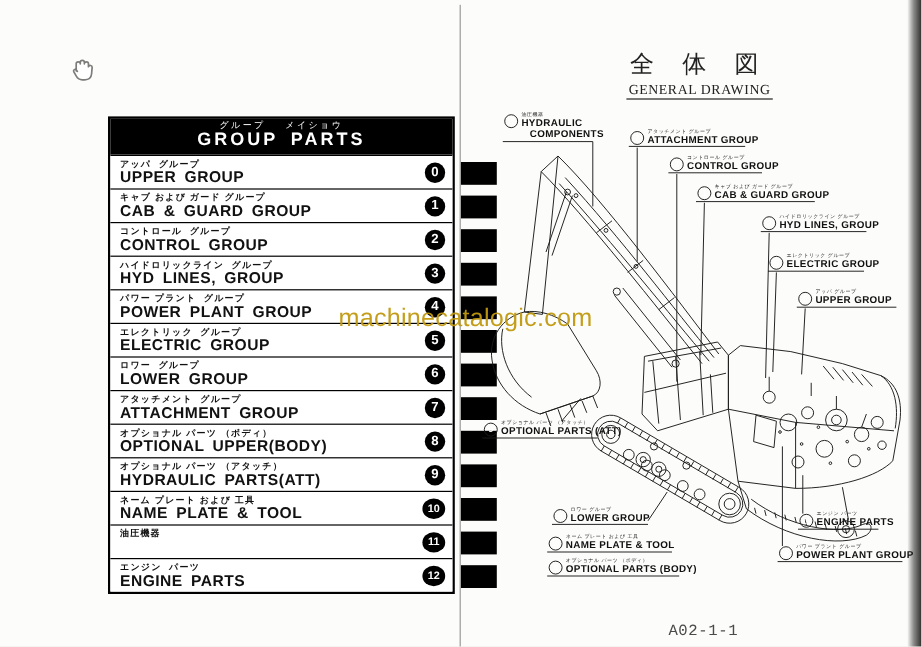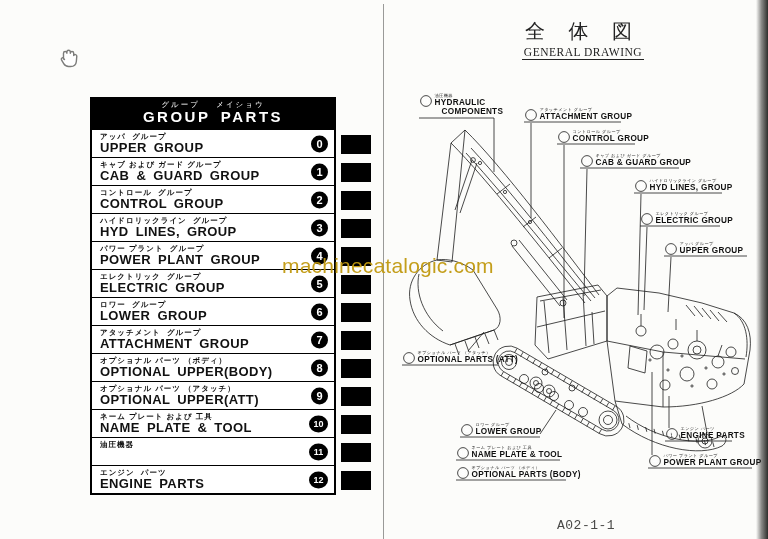--- a/index.html
+++ b/index.html
@@ -4,36 +4,36 @@
 <style>
   html,body{margin:0;padding:0;background:#e8e8e6;}
   .screen{position:relative;width:768px;height:539px;background:#fcfcfa;overflow:hidden;
           font-family:"Liberation Sans",sans-serif;color:#111;}
   
   .hand-cursor{position:absolute;left:56px;top:44px;width:26px;height:28px;}
   .page-divider{position:absolute;left:383px;top:4px;width:1px;height:535px;background:#9a9a98;}
   .edge-shadow{position:absolute;right:0;top:0;width:12px;height:539px;
                background:linear-gradient(90deg,rgba(0,0,0,0) 0%,#8a8a88 45%,#2e2e2c 100%);}
   
-  .group-table{position:absolute;left:90px;top:97px;width:246px;border:2px solid #000;box-sizing:border-box;background:#fff;}
+  .group-table{position:absolute;left:90px;top:97px;width:289px;border:2px solid #000;box-sizing:border-box;background:#fff;}
   .tbl-header{height:30px;background:#000;color:#fff;text-align:center;padding-top:2px;box-sizing:border-box;}
   .tbl-header .hdr-jp{font-size:7.5px;letter-spacing:2px;line-height:8px;white-space:pre;}
   .tbl-header .hdr-en{font-size:15px;font-weight:bold;letter-spacing:2.5px;line-height:16px;word-spacing:4px;}
   .tbl-row{position:relative;height:28px;border-top:1.5px solid #000;box-sizing:border-box;
            padding:2px 0 0 8px;background:#fff;}
   .row-jp{font-size:7.5px;font-weight:bold;letter-spacing:1px;line-height:9px;white-space:pre;}
   .row-en{font-size:13px;font-weight:bold;letter-spacing:.4px;word-spacing:3px;line-height:14px;white-space:nowrap;}
   .row-num{position:absolute;right:6px;top:50%;transform:translateY(-50%);
            background:#000;color:#fff;border-radius:50%;width:17px;height:17px;
            font-size:11px;font-weight:bold;display:flex;align-items:center;justify-content:center;}
   .row-num.two-digit{width:19px;font-size:9px;}
   .row-tab{position:absolute;right:-37px;top:5px;width:30px;height:19px;background:#000;}
   
   .drawing-title{position:absolute;left:493px;top:20px;width:180px;text-align:center;}
-  .drawing-title .t-jp{font-size:20px;letter-spacing:9px;line-height:22px;white-space:pre;color:#222;}
+  .drawing-title .t-jp{font-size:20px;letter-spacing:9px;line-height:22px;white-space:pre;color:#222;margin-top:23px;}
   .drawing-title .t-en{display:inline-block;font-family:Liberation Serif, serif;font-size:11.5px;
                        letter-spacing:.5px;border-bottom:1.5px solid #222;padding:0 2px 1px 2px;color:#222;}
   .general-drawing-svg{position:absolute;left:384px;top:58px;width:384px;height:478px;}
   .general-drawing-svg path,.general-drawing-svg line,.general-drawing-svg circle,
   .general-drawing-svg ellipse,.general-drawing-svg polyline{stroke:#1c1c1c;fill:none;stroke-width:.8;}
   #callouts text{stroke:none;font-family:"Liberation Sans",sans-serif;}
   .page-number{position:absolute;left:557px;top:518px;font-family:"Liberation Mono",monospace;
                font-size:13px;color:#4a4a48;letter-spacing:.5px;}
   .watermark{position:absolute;left:242px;top:254px;font-size:21px;font-weight:normal;
              letter-spacing:.2px;z-index:30;opacity:.95;margin-left:40px;}
@@ -102,21 +102,21 @@
       <div class="row-tab"></div>
     </div>
         <div class="tbl-row">
       <div class="row-jp">オプショナル パーツ （ボディ）</div>
       <div class="row-en">OPTIONAL UPPER(BODY)</div>
       <div class="row-num">8</div>
       <div class="row-tab"></div>
     </div>
         <div class="tbl-row">
       <div class="row-jp">オプショナル パーツ （アタッチ）</div>
-      <div class="row-en">OPTIONAL UPPER(ATT)</div>
+      <div class="row-en">HYDRAULIC PARTS(ATT)</div>
       <div class="row-num">9</div>
       <div class="row-tab"></div>
     </div>
         <div class="tbl-row">
       <div class="row-jp">ネーム プレート および 工具</div>
       <div class="row-en">NAME PLATE &amp; TOOL</div>
       <div class="row-num two-digit">10</div>
       <div class="row-tab"></div>
     </div>
         <div class="tbl-row">

